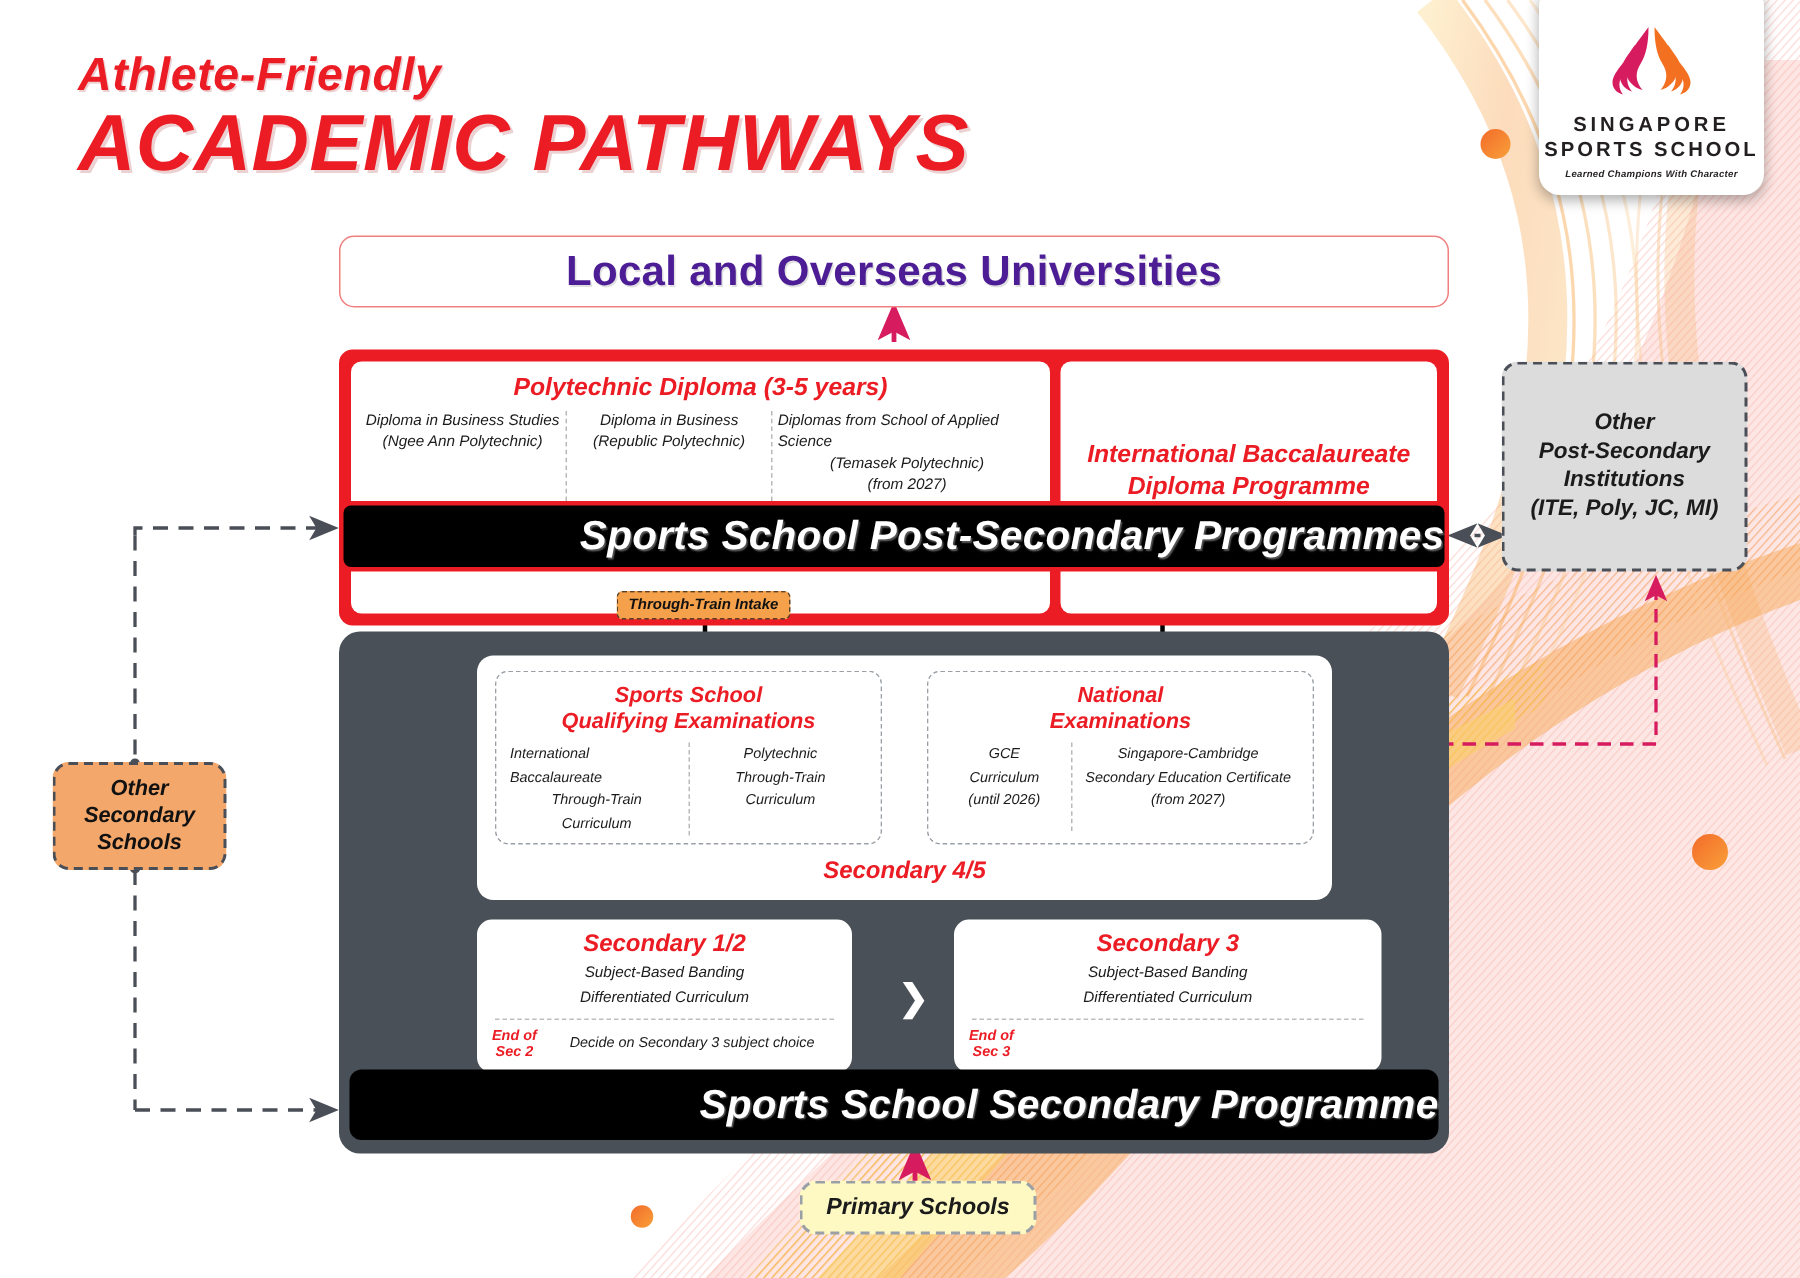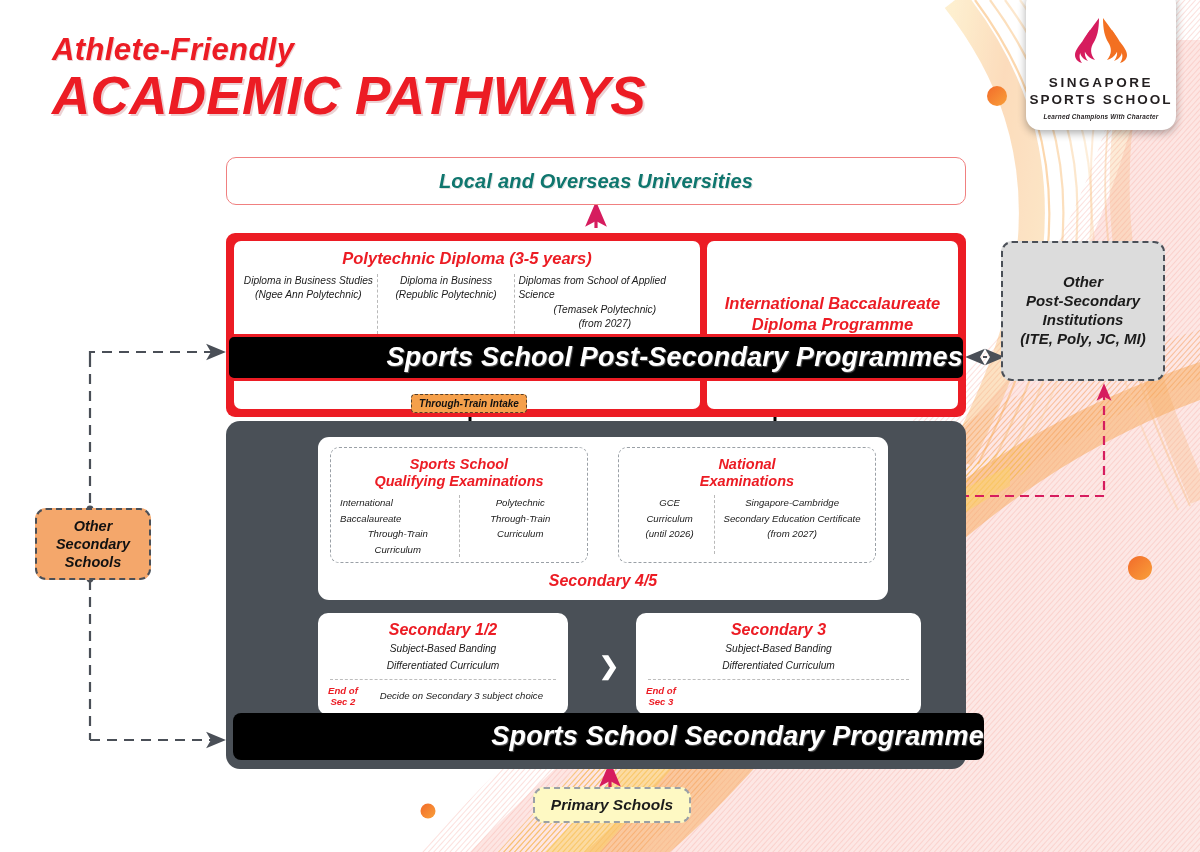--- a/index.html
+++ b/index.html
@@ -42,21 +42,21 @@
   .logo-t2{font-size:13.5px;letter-spacing:2.0px;color:#231f20;font-weight:600;line-height:1.25;}
   .logo-tag{font-size:6.4px;font-style:italic;font-weight:bold;color:#231f20;margin-top:4px;letter-spacing:.2px;}
 
   
   .uni-box{
     position:absolute;left:226px;top:157px;width:740px;height:48px;
     border:1.6px solid #F08080;border-radius:10px;background:#fff;
     display:flex;align-items:center;justify-content:center;box-sizing:border-box;
   }
   .uni-box .t{
-    font-size:20px;font-weight:bold;font-style:italic;color:#0f766e;letter-spacing:.2px;
+    font-size:28px;font-weight:bold;color:#4c1d95;letter-spacing:.2px;
     text-shadow:1px 1px 0 rgba(0,0,0,.12);
   }
 
   .red-wrap{
     position:absolute;left:226px;top:233px;width:740px;height:184px;
     background:#EC1C24;border-radius:9px;padding:8px;box-sizing:border-box;
     display:flex;gap:7px;
   }
   .white-card{background:#fff;border-radius:7px;box-sizing:border-box;}
   .poly-card{flex:0 0 466px;padding:8px 6px 6px;display:flex;flex-direction:column;align-items:center;}
@@ -74,21 +74,21 @@
 
   .black-bar{
     position:absolute;background:#000;border-radius:8px;
     display:flex;align-items:center;justify-content:flex-end;
   }
   .black-bar .t{
     font-size:27px;font-weight:bold;font-style:italic;color:#fff;letter-spacing:.2px;
     text-shadow:1px 1px 1px rgba(255,255,255,.35);
   }
   #post-bar{left:226px;top:334px;width:740px;height:47px;border:3px solid #EC1C24;box-sizing:border-box;}
-  #sec-bar{left:233px;top:713px;width:726px;height:47px;padding-left:25px;}
+  #sec-bar{left:233px;top:713px;width:726px;height:47px;}
 
   
   .grey-panel{
     position:absolute;left:226px;top:421px;width:740px;height:348px;
     background:#4A5057;border-radius:14px;
   }
 
   .sec45-box{
     position:absolute;left:92px;top:16px;width:570px;height:163px;
     background:#fff;border-radius:11px;box-sizing:border-box;

